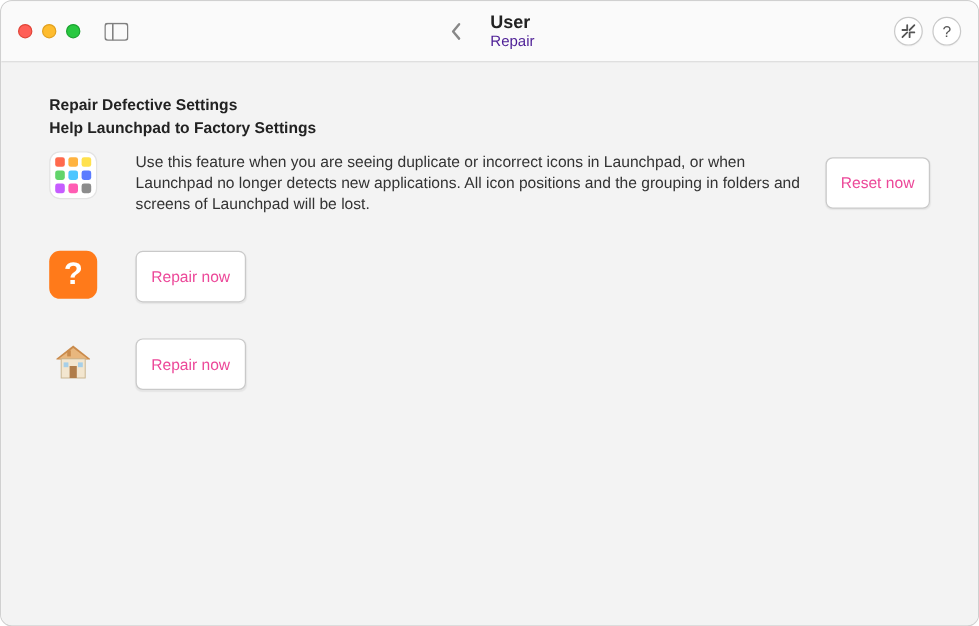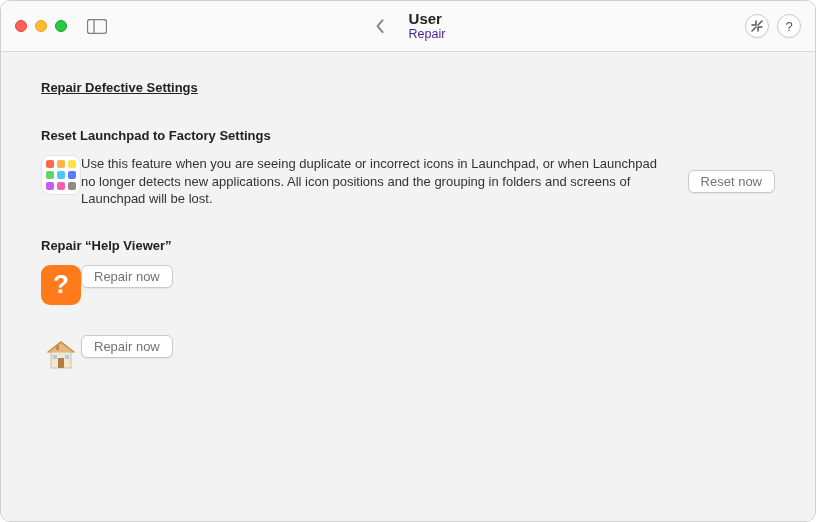--- a/index.html
+++ b/index.html
@@ -60,33 +60,32 @@
     .content {
       padding: 28px 40px 20px 40px;
       background: #f3f3f3;
       height: calc(100% - 51px);
       overflow: auto;
       color: #222;
     }
     .page-heading {
       font-size: 13px;
       font-weight: 700;
-      margin-bottom: 33px;
-      text-decoration: underline;
+      margin-bottom: 4px;
     }
     .section { margin-bottom: 30px; }
     .section-title {
       font-size: 13px;
       font-weight: 700;
       margin-bottom: 12px;
     }
     .section-body {
       display: flex;
       align-items: flex-start;
-      gap: 0;
+      gap: 32px;
     }
     .icon-box {
       width: 40px; height: 40px;
       flex-shrink: 0;
       display: flex; align-items: center; justify-content: center;
       border-radius: 9px;
     }
     .desc-and-action {
       flex: 1;
       display: flex;
@@ -97,23 +96,23 @@
       flex: 1;
       font-size: 13px;
       line-height: 1.35;
       color: #333;
     }
     .action-col { align-self: center; }
     .mac-btn {
       background: #fff;
       border: 1px solid #c9c9c9;
       border-radius: 6px;
-      padding: 3px 12px;
-      font-size: 13px;
-      color: #737373;
+      padding: 13px 12px;
+      font-size: 13px;
+      color: #ec4899;
       box-shadow: 0 1px 1px rgba(0,0,0,0.06);
       cursor: pointer;
       white-space: nowrap;
     }
     
     .lp-grid {
       display: grid;
       grid-template-columns: repeat(3, 8px);
       grid-template-rows: repeat(3, 8px);
       gap: 3px;
@@ -156,21 +155,21 @@
         </svg>
     </div>
     <div class="circ-btn">?</div>
   </div>
 </div>
 
 <div class="content">
   <div class="page-heading">Repair Defective Settings</div>
 
   <div class="section">
-    <div class="section-title">Reset Launchpad to Factory Settings</div>
+    <div class="section-title">Help Launchpad to Factory Settings</div>
     <div class="section-body">
       <div class="icon-box" style="background:#fff;border:1px solid #e3e3e3;">
         <div class="lp-grid" id="lp-grid">
             <span style="background: rgb(255, 106, 77);"></span>
             <span style="background: rgb(255, 179, 64);"></span>
             <span style="background: rgb(255, 225, 77);"></span>
             <span style="background: rgb(98, 212, 107);"></span>
             <span style="background: rgb(77, 198, 255);"></span>
             <span style="background: rgb(92, 124, 255);"></span>
             <span style="background: rgb(198, 92, 255);"></span>
@@ -181,21 +180,20 @@
       <div class="desc-and-action">
         <div class="desc">Use this feature when you are seeing duplicate or incorrect icons in Launchpad, or when Launchpad no longer detects new applications. All icon positions and the grouping in folders and screens of Launchpad will be lost.</div>
         <div class="action-col">
           <button class="mac-btn">Reset now</button>
         </div>
       </div>
     </div>
   </div>
 
   <div class="section">
-    <div class="section-title">Repair “Help Viewer”</div>
     <div class="section-body">
       <div class="icon-box" id="help-icon" style="font-size: 26px; font-weight: 700; background: rgb(255, 122, 26); color: rgb(255, 255, 255);">
         <span>?</span>
       </div>
       <div class="desc-and-action">
         <div class="action-col">
           <button class="mac-btn">Repair now</button>
         </div>
       </div>
     </div>

